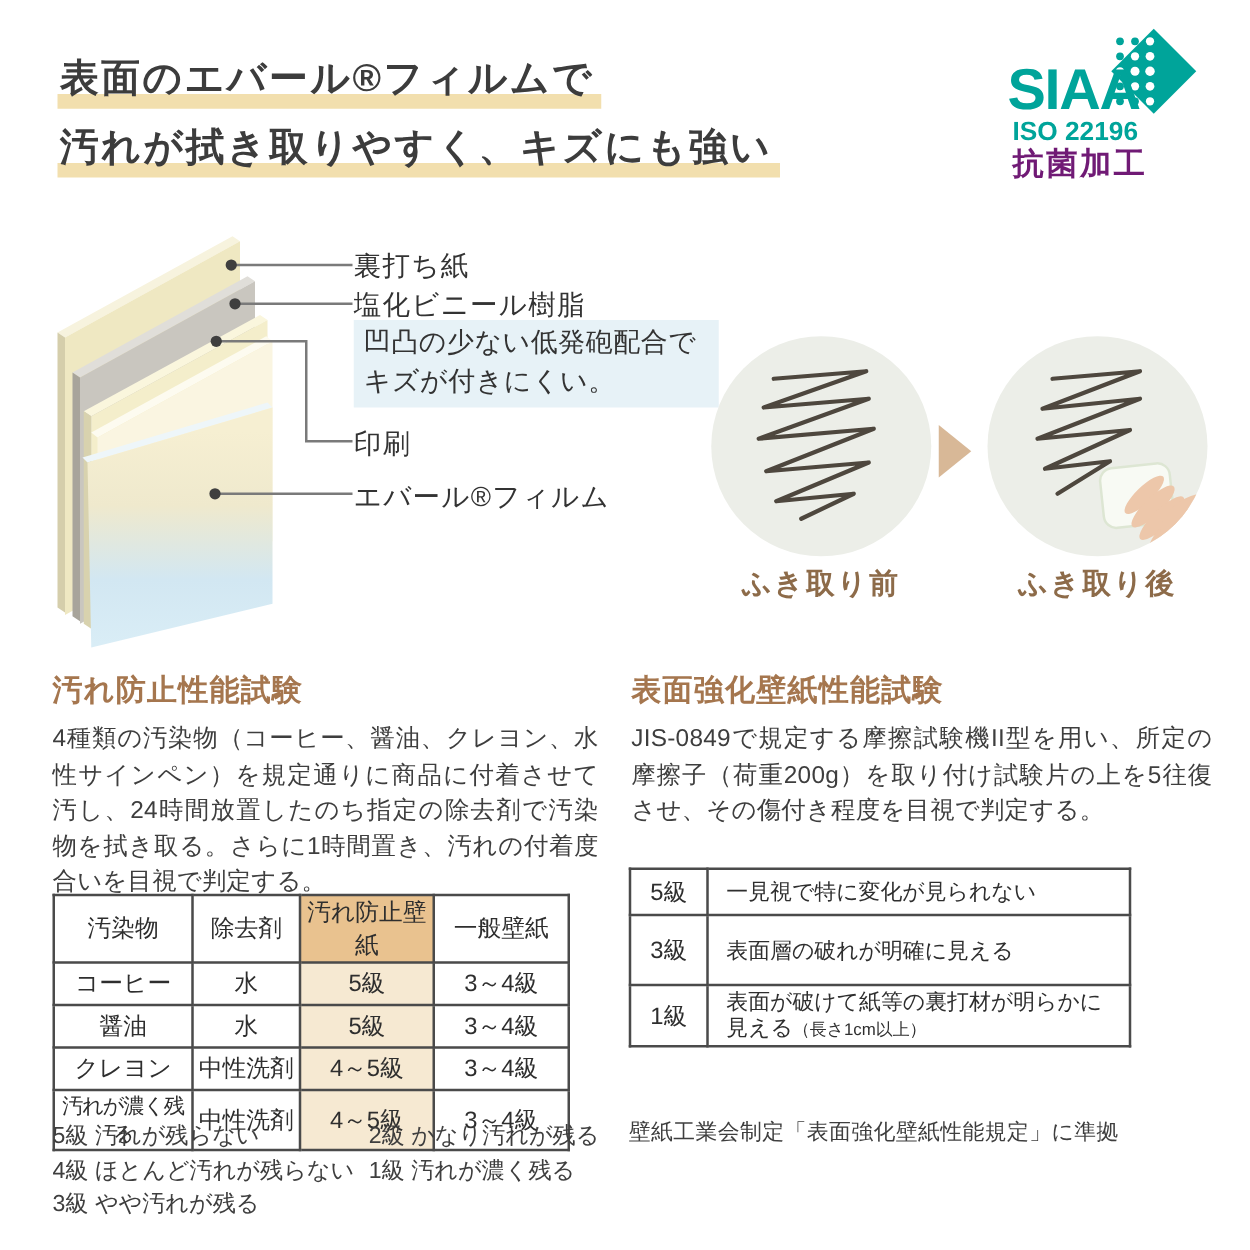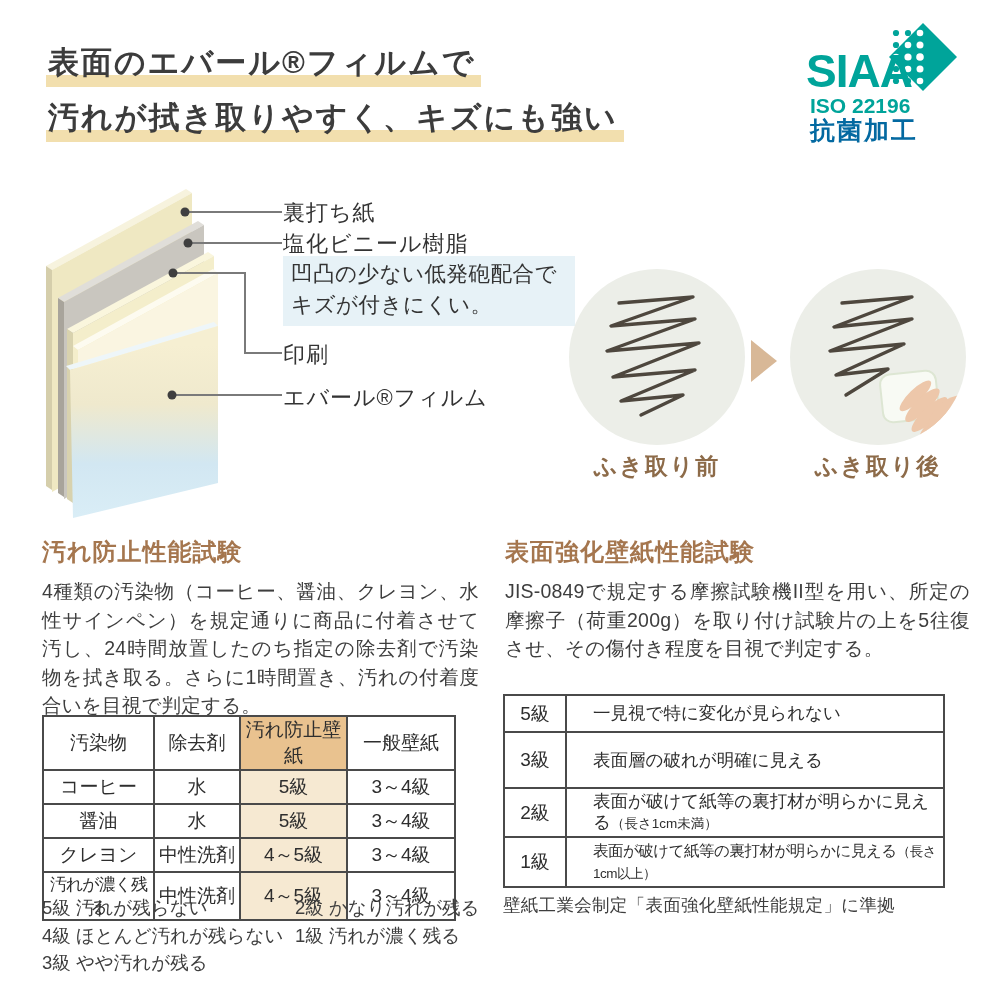--- a/index.html
+++ b/index.html
@@ -13,21 +13,21 @@
   .headline-line { position:absolute; left:46px; font-size:31px; font-weight:bold;
     color:#3c3c3c; letter-spacing:2px; white-space:nowrap; }
   .hl { background:linear-gradient(to bottom, transparent 74%, #f2dfae 74%);
     padding:0 6px 3px 2px; display:inline-block; }
 
   
   .siaa-name { position:absolute; left:806px; top:44px; font-size:46px; font-weight:bold;
     color:#00a49a; letter-spacing:-1px; }
   .siaa-iso  { position:absolute; left:810px; top:94px; font-size:21px; font-weight:bold; color:#00a49a; }
   .siaa-kokin{ position:absolute; left:810px; top:114px; font-size:25px; font-weight:bold;
-    color:#0369a1; letter-spacing:2px; }
+    color:#701a75; letter-spacing:2px; }
   .siaa-mark { position:absolute; left:858px; top:20px; }
 
   
   .layers-svg { position:absolute; left:42px; top:185px; }
   .leads-svg  { position:absolute; left:42px; top:185px; }
   .dlabel { position:absolute; font-size:22px; color:#333; letter-spacing:1px; white-space:nowrap; }
   .callout { position:absolute; left:283px; top:256px; width:292px; background:#e7f2f7;
     font-size:21.5px; line-height:31px; color:#333; padding:3px 6px 5px 8px; letter-spacing:0.5px; }
 
   
@@ -51,21 +51,21 @@
   .ltable .c1 { width:111px; } .ltable .c2 { width:86px; }
   .ltable .c3 { width:107px; } .ltable .c4 { width:108px; }
   .ltable .hcell3 { background:#e9c28f; }
   .ltable .tcell3 { background:#f6e9d2; }
   .ltable .small { font-size:17px; letter-spacing:-1px; }
 
   .legend { position:absolute; top:894px; font-size:18.5px; line-height:27.5px; color:#3e3e3e; white-space:nowrap; }
 
   .rtable { position:absolute; left:503px; top:694px; }
   .rtable .grade { width:62px; text-align:center; font-size:19px; color:#2e2e2e; }
-  .rtable .desc  { width:378px; font-size:17.5px; color:#2e2e2e; padding:2px 4px 2px 26px; line-height:21px;margin-left:20px; }
+  .rtable .desc  { width:338px; font-size:17.5px; color:#2e2e2e; padding:2px 4px 2px 14px; line-height:21px;margin-left:20px; }
   .rtable tr:nth-child(1) td { height:37px; }
   .rtable tr:nth-child(2) td { height:56px; }
   .rtable tr:nth-child(3) td { height:36px; }
   .rtable tr:nth-child(4) td { height:32px; }
   .rtable tr:nth-child(5) td { height:32px; }
   .rtable tr:nth-child(4) .desc, .rtable tr:nth-child(5) .desc { font-size:15.5px; letter-spacing:-0.5px; }
   .rtable .note { font-size:13.5px; }
   .rtable-footer { position:absolute; left:503px; top:893px; font-size:17.5px; color:#3e3e3e; letter-spacing:0.3px; }
 </style>
 </head>
@@ -232,23 +232,19 @@
   <tbody>
       <tr>
     <td class="grade">5級</td>
     <td class="desc"><span>一見視で特に変化が見られない</span></td>
   </tr>
   <tr>
     <td class="grade">3級</td>
     <td class="desc"><span>表面層の破れが明確に見える</span></td>
   </tr>
   <tr>
-    <td class="grade">2級</td>
-    <td class="desc"><span>表面が破けて紙等の裏打材が明らかに見える</span><span class="note">（長さ1cm未満）</span></td>
-  </tr>
-  <tr>
     <td class="grade">1級</td>
     <td class="desc"><span>表面が破けて紙等の裏打材が明らかに見える</span><span class="note">（長さ1cm以上）</span></td>
   </tr>
 </tbody>
   </table>
 
 <div class="rtable-footer">壁紙工業会制定「表面強化壁紙性能規定」に準拠</div>
 
 </body></html>

